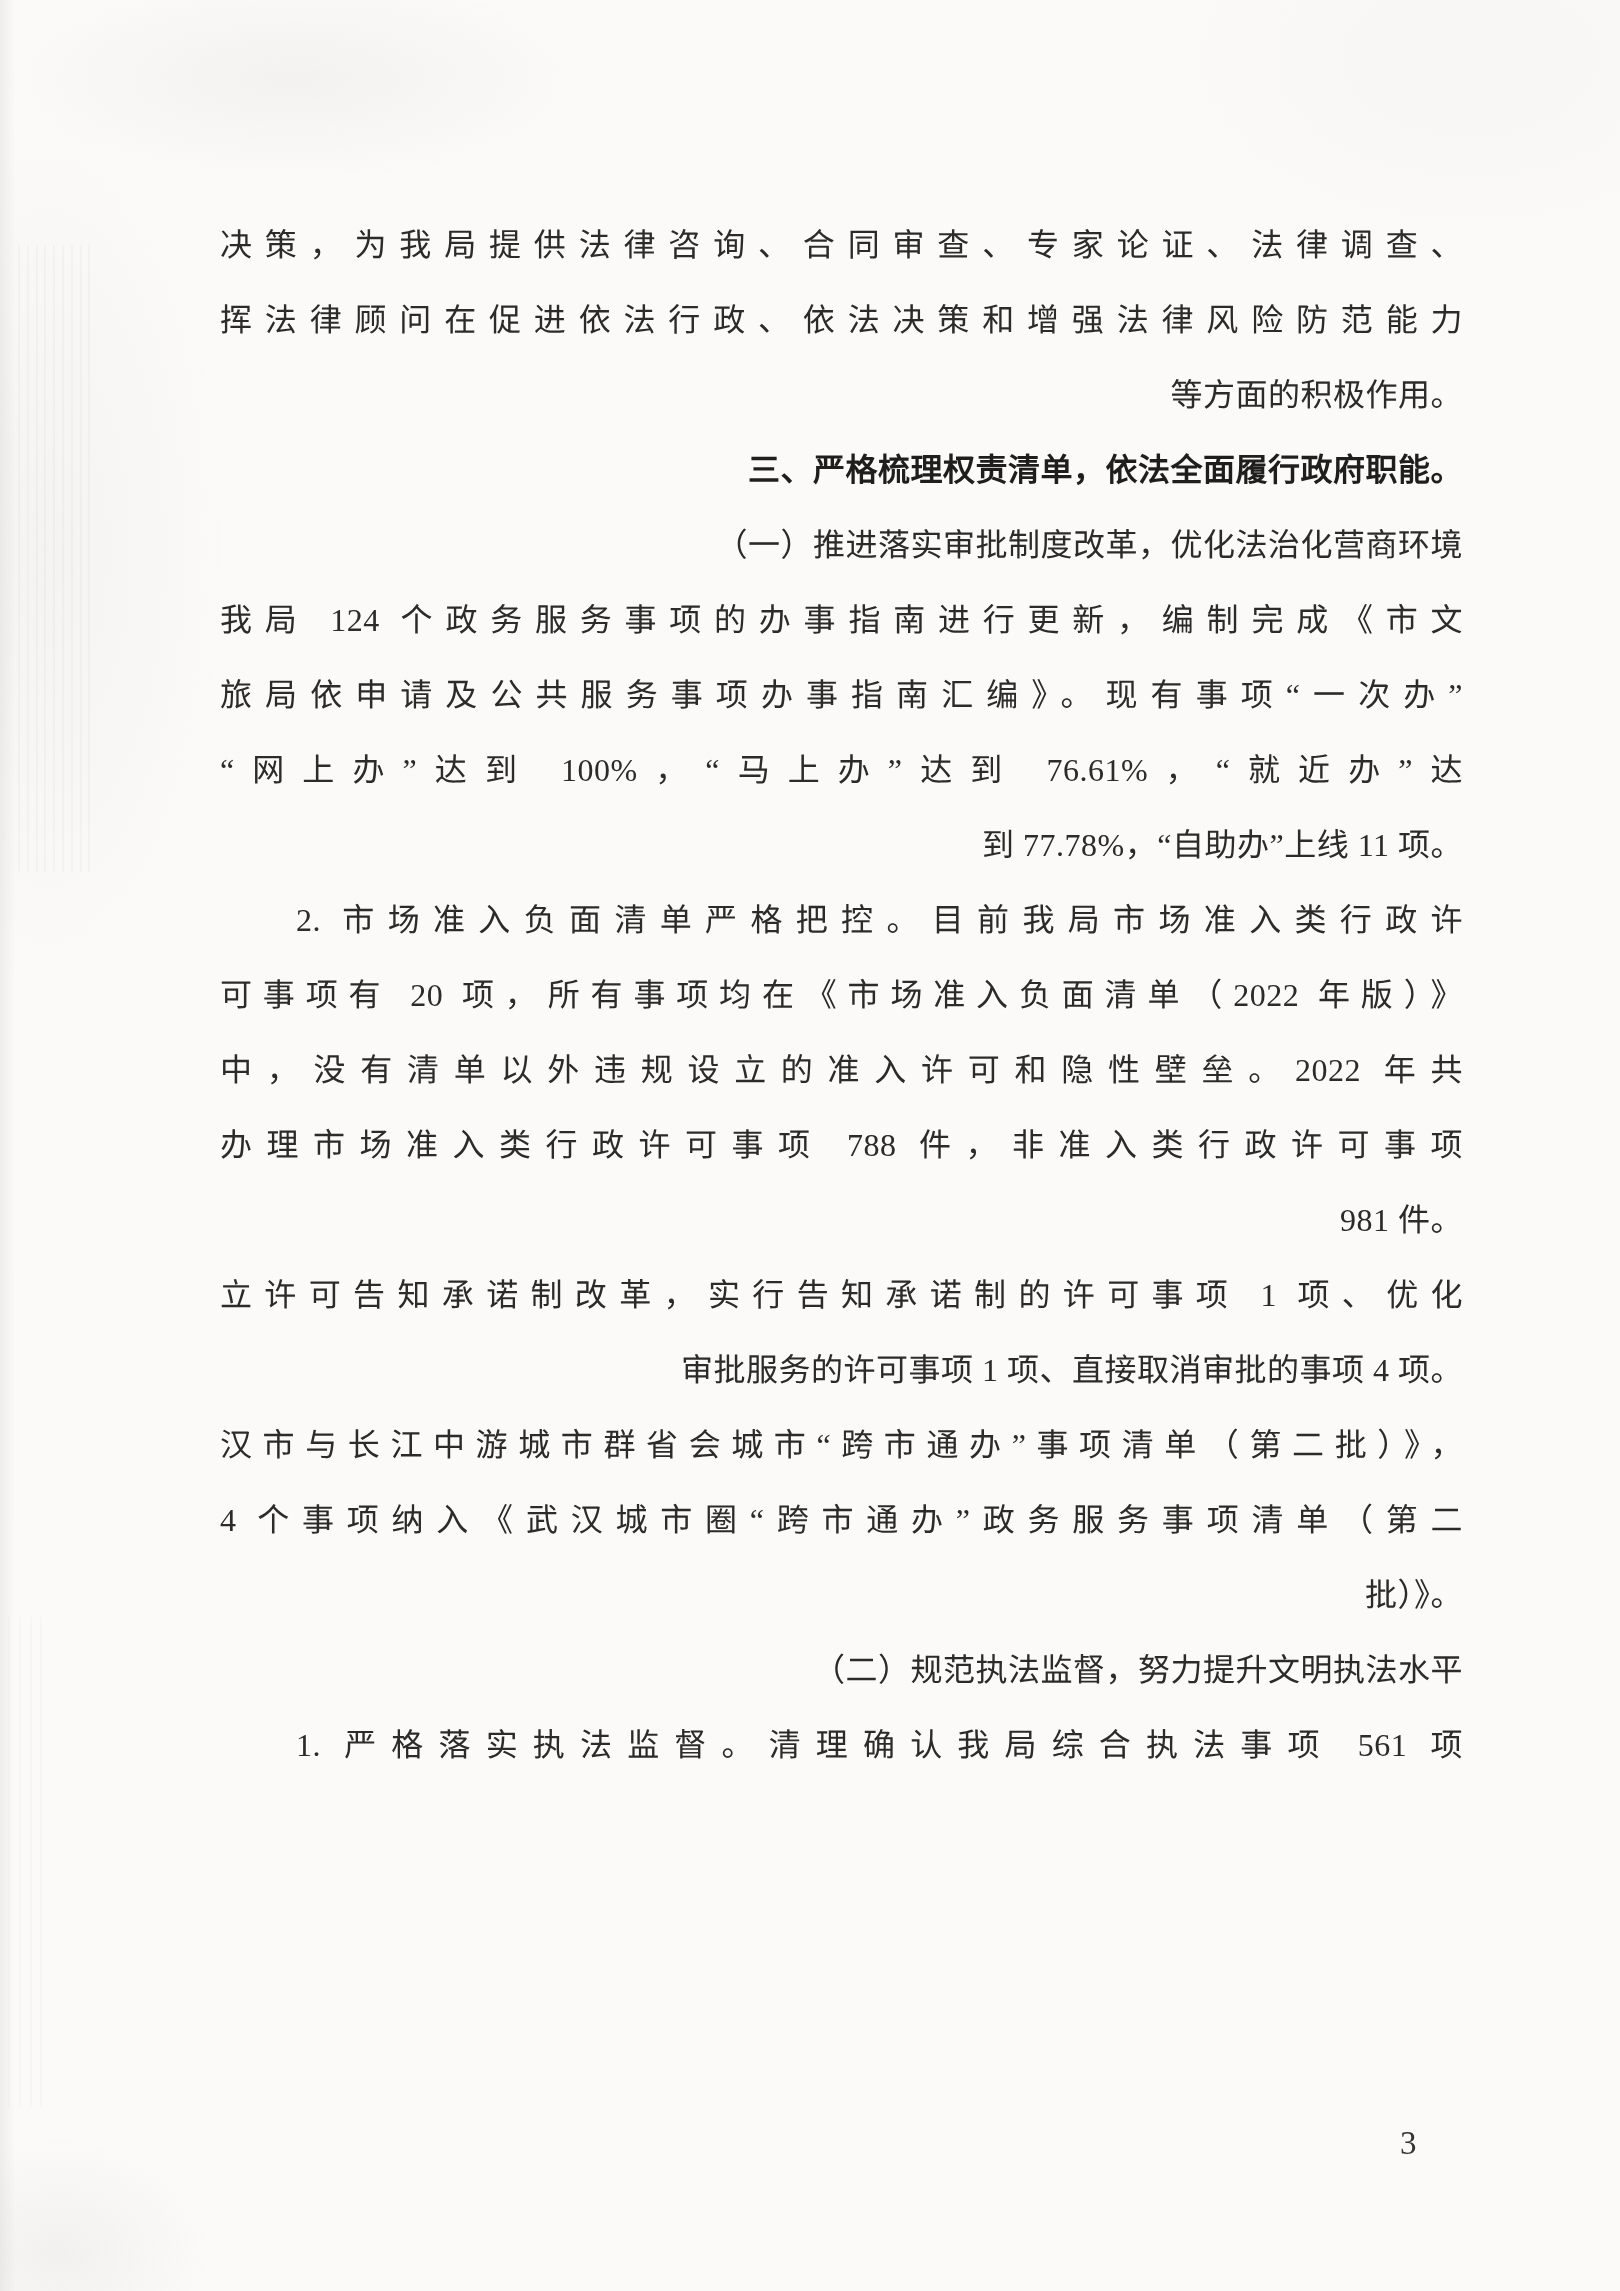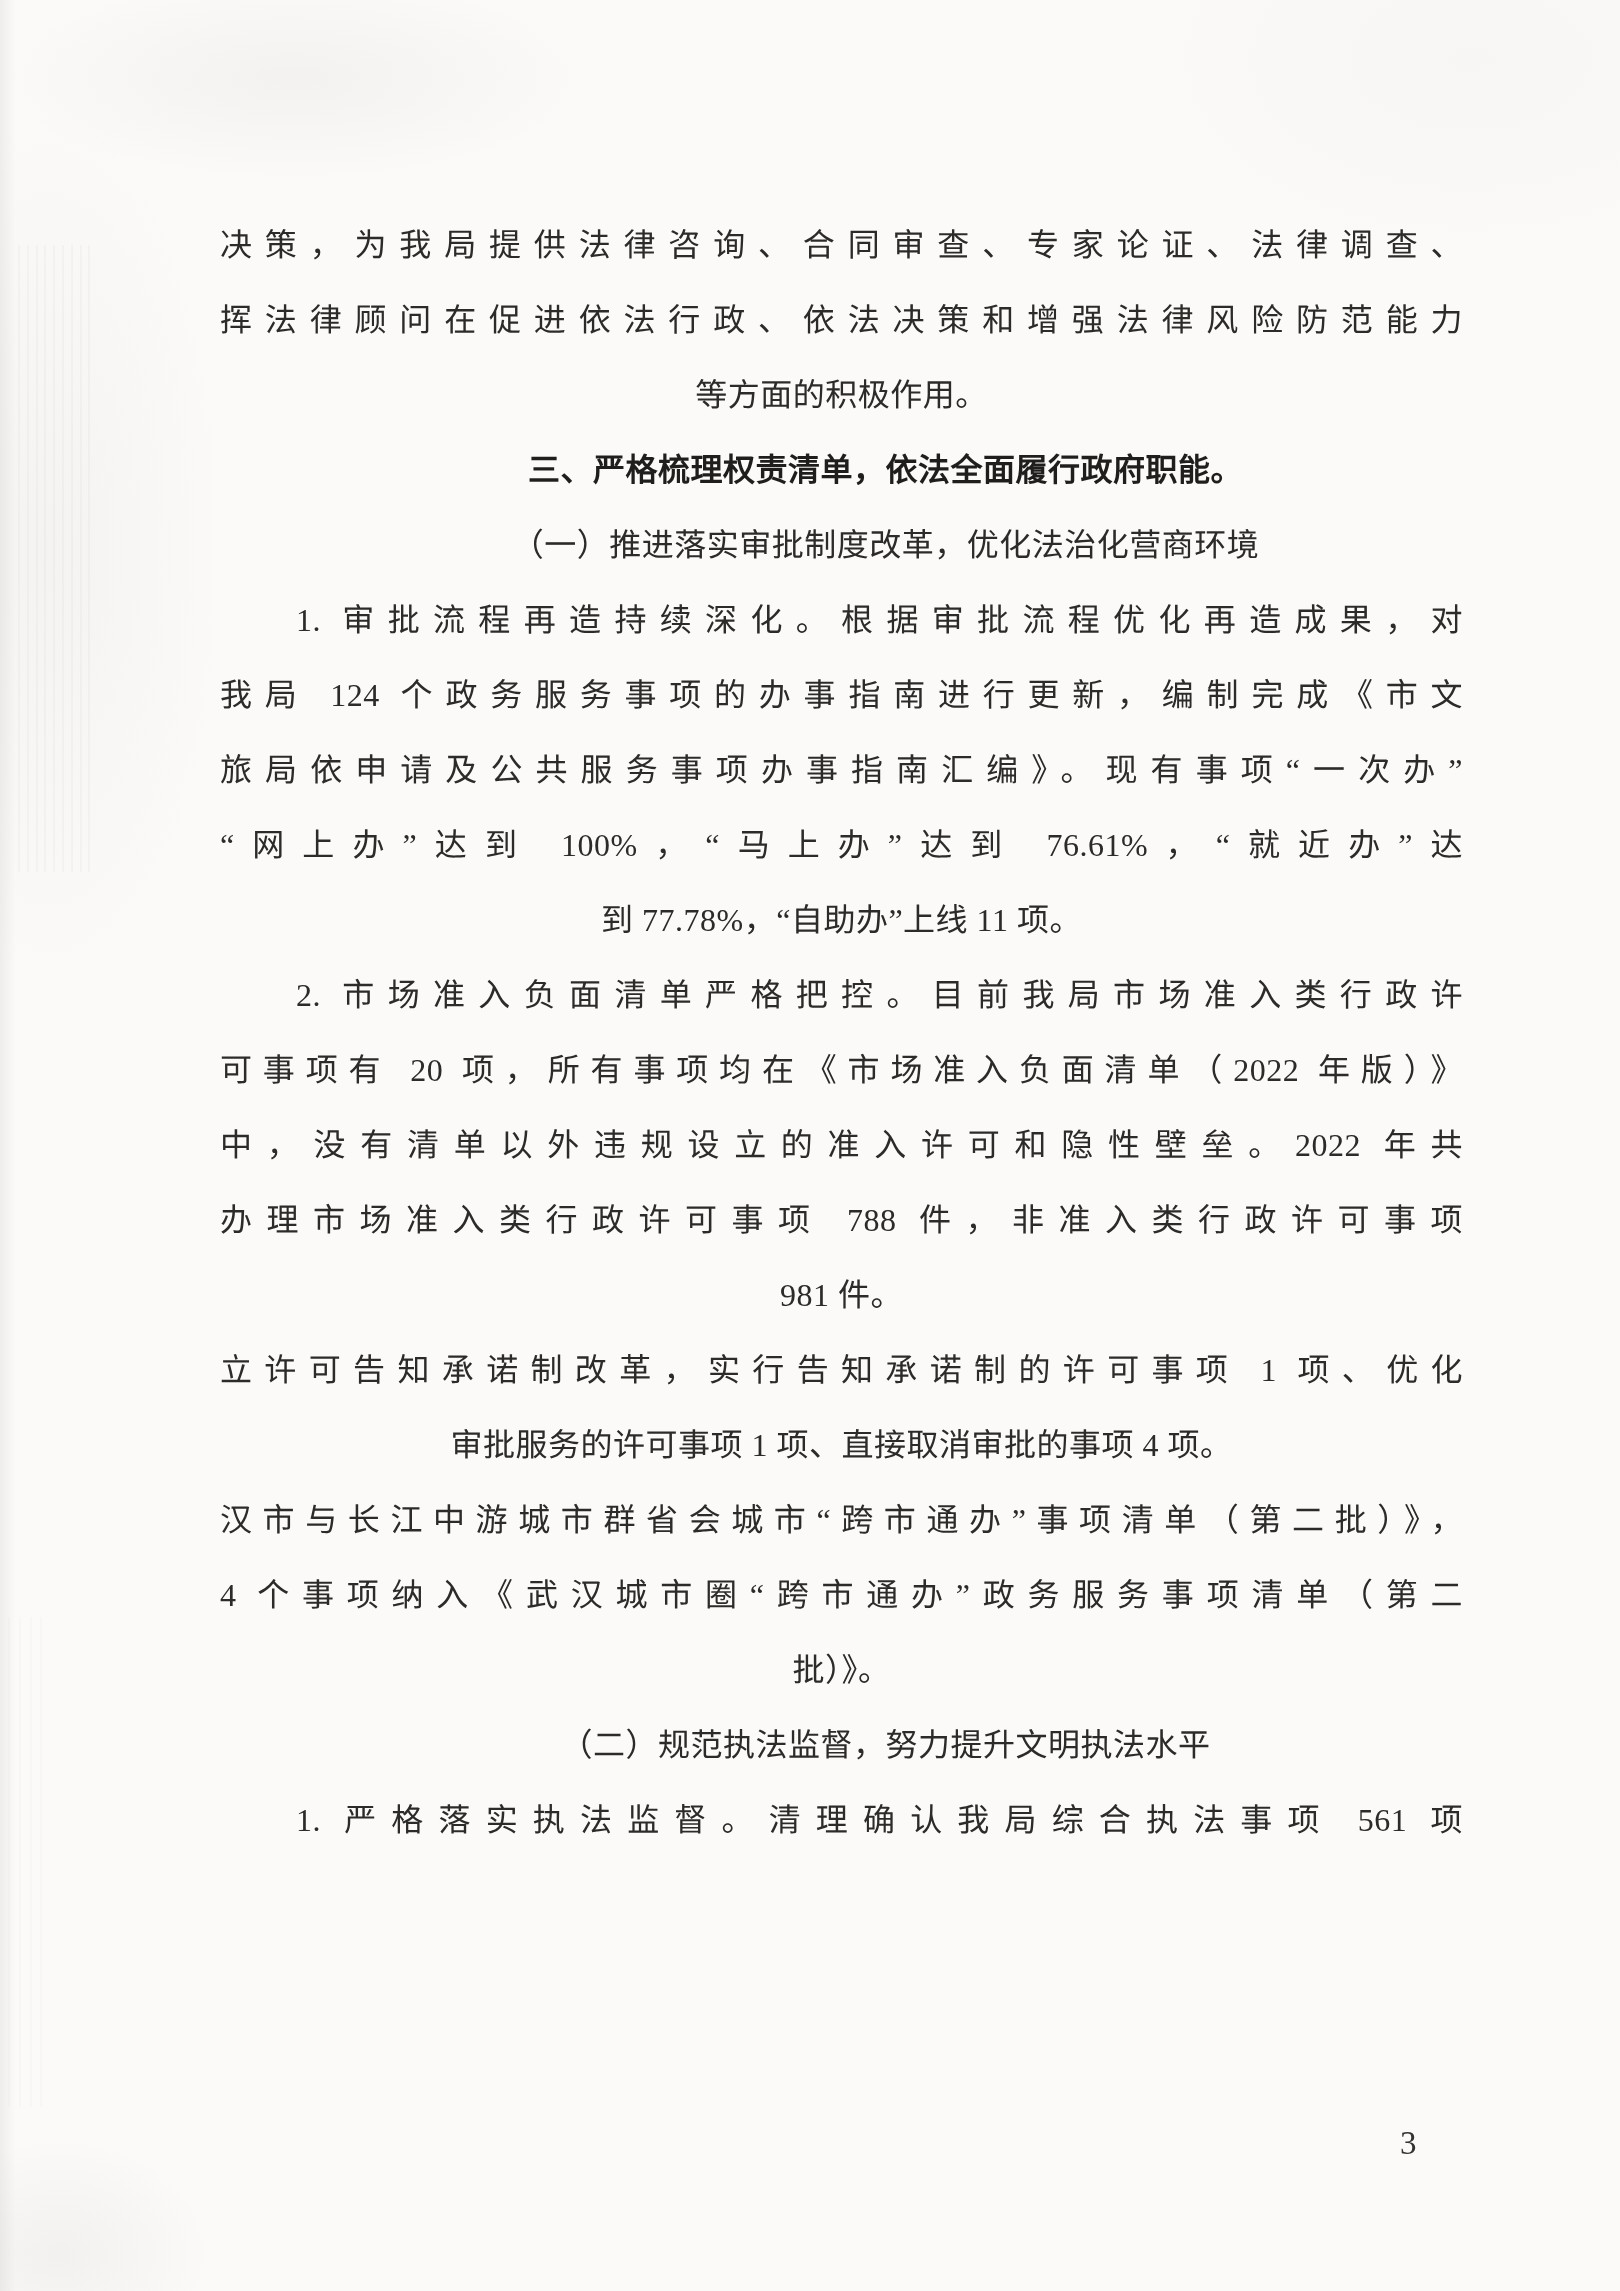--- a/index.html
+++ b/index.html
@@ -35,21 +35,21 @@
     position: absolute; left: 220px; top: 208px; width: 1243px;
     font-size: 32px; color: #2c2b29;
     letter-spacing: 0.5px;
   }
   .line {
     height: 75px; line-height: 75px;
     text-align: justify;
     text-align-last: justify;
   }
   .line.no-just {
-    text-align: center;
+    text-align: right;
     text-align-last: auto;
   }
   .ind-cjk { padding-left: 88px; }
   .ind-num { padding-left: 76px; }
   .bold { font-weight: bold; color: #1f1e1c; }
   .page-number {
     position: absolute; left: 1400px; top: 2127px;
     font-size: 33px; line-height: 1; color: #333333;
     font-family: "Liberation Serif", serif;
   }
@@ -59,21 +59,20 @@
 
 <div class="paper">
   <div class="streaks"></div>
   <div class="streaks2"></div>
   <div class="text-block" id="text-block">
       <div class="line">决策，为我局提供法律咨询、合同审查、专家论证、法律调查、</div>
       <div class="line">挥法律顾问在促进依法行政、依法决策和增强法律风险防范能力</div>
       <div class="line no-just">等方面的积极作用。</div>
       <div class="line ind-cjk bold no-just">三、严格梳理权责清单，依法全面履行政府职能。</div>
       <div class="line ind-cjk no-just">（一）推进落实审批制度改革，优化法治化营商环境</div>
-      <div class="line ind-num">1. 审批流程再造持续深化。根据审批流程优化再造成果，对</div>
       <div class="line">我局 124 个政务服务事项的办事指南进行更新，编制完成《市文</div>
       <div class="line">旅局依申请及公共服务事项办事指南汇编》。现有事项“一次办”</div>
       <div class="line">“网上办”达到 100%，“马上办”达到 76.61%，“就近办”达</div>
       <div class="line no-just">到 77.78%，“自助办”上线 11 项。</div>
       <div class="line ind-num">2. 市场准入负面清单严格把控。目前我局市场准入类行政许</div>
       <div class="line">可事项有 20 项，所有事项均在《市场准入负面清单（2022 年版）》</div>
       <div class="line">中，没有清单以外违规设立的准入许可和隐性壁垒。2022 年共</div>
       <div class="line">办理市场准入类行政许可事项 788 件，非准入类行政许可事项</div>
       <div class="line no-just">981 件。</div>
       <div class="line">立许可告知承诺制改革，实行告知承诺制的许可事项 1 项、优化</div>

